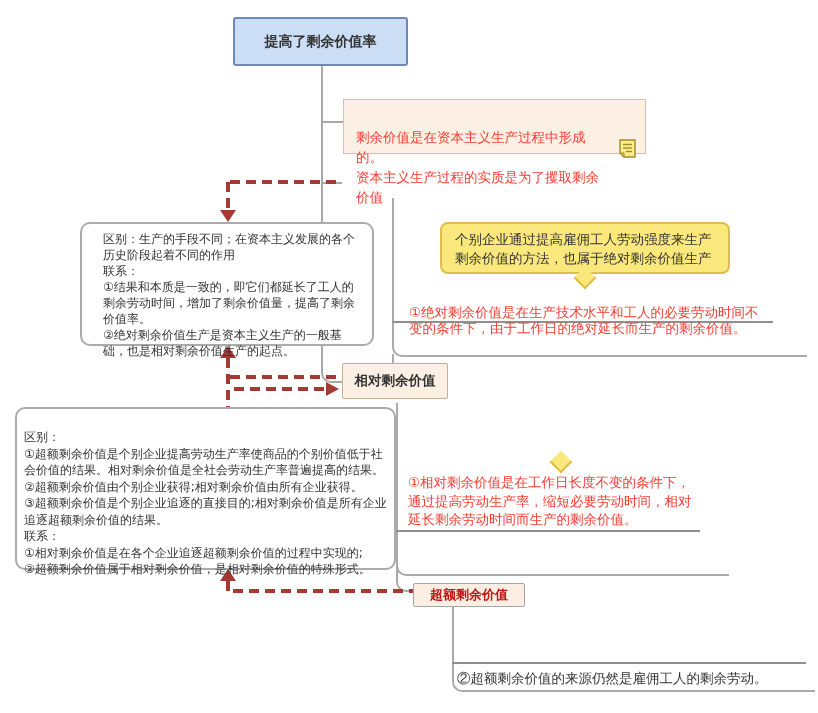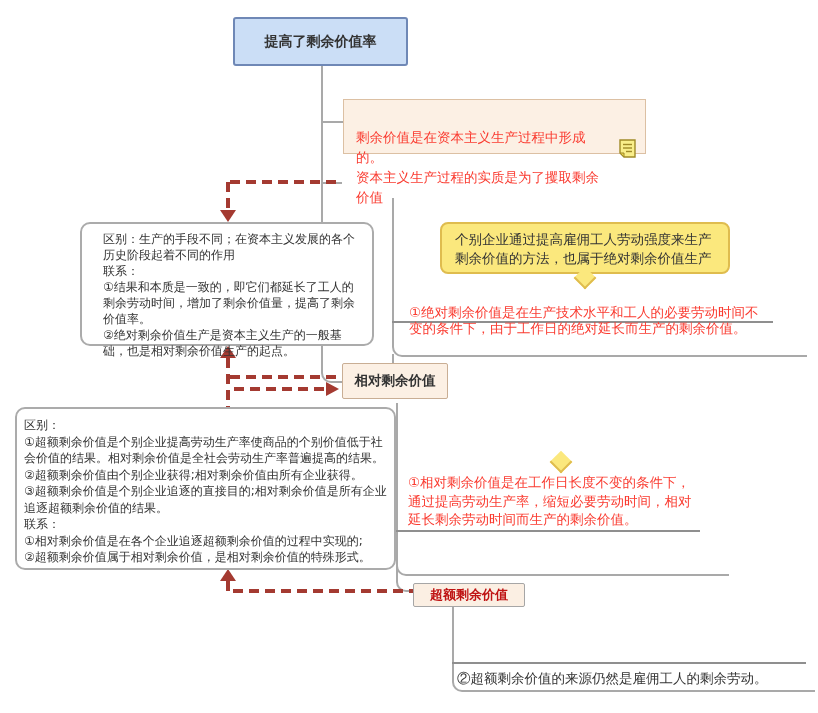--- a/index.html
+++ b/index.html
@@ -28,21 +28,21 @@
   .peach{background:#fcf0e4;border:1px solid #c9ae94;border-radius:2px;font-size:13.5px;}
   .super{background:#fbefe3;border:1px solid #a6a6a6;border-radius:2px;font-size:13px;color:#bf1313;}
 
   .notebox{position:absolute;box-sizing:border-box;background:#fcf0e4;border:1px solid #dcc0a3;
     color:#fa3b30;font-size:13.5px;line-height:20px;padding:7px 40px 6px 12px;white-space:pre-line;}
   .note-icon{position:absolute;right:9px;top:19px;}
 
   .cmp{position:absolute;box-sizing:border-box;background:#ffffff;border:2px solid #ababab;border-radius:10px;
     color:#333;white-space:pre-line;}
   .cmp1{font-size:12px;line-height:16px;padding:7px 9px;}
-  .cmp2{font-size:12px;line-height:16.5px;padding:8px 7px;}
+  .cmp2{font-size:12px;line-height:16.5px;padding:20px 7px;}
 
   .callout{position:absolute;box-sizing:border-box;background:#fbe87d;border:2px solid #dfbc4e;border-radius:8px;
     color:#333;font-size:13.5px;line-height:19px;z-index:5;}
   .pointer{position:absolute;width:14px;height:14px;background:#fbe87d;
     border-right:2px solid #dfbc4e;border-bottom:2px solid #dfbc4e;transform:rotate(45deg);z-index:6;}
 
   .titem{position:absolute;font-size:13.5px;color:#333;line-height:16px;}
   .titem.red{color:#fa3b30;}
   .uline{position:absolute;height:2px;background:#8f8f8f;}
 </style>

